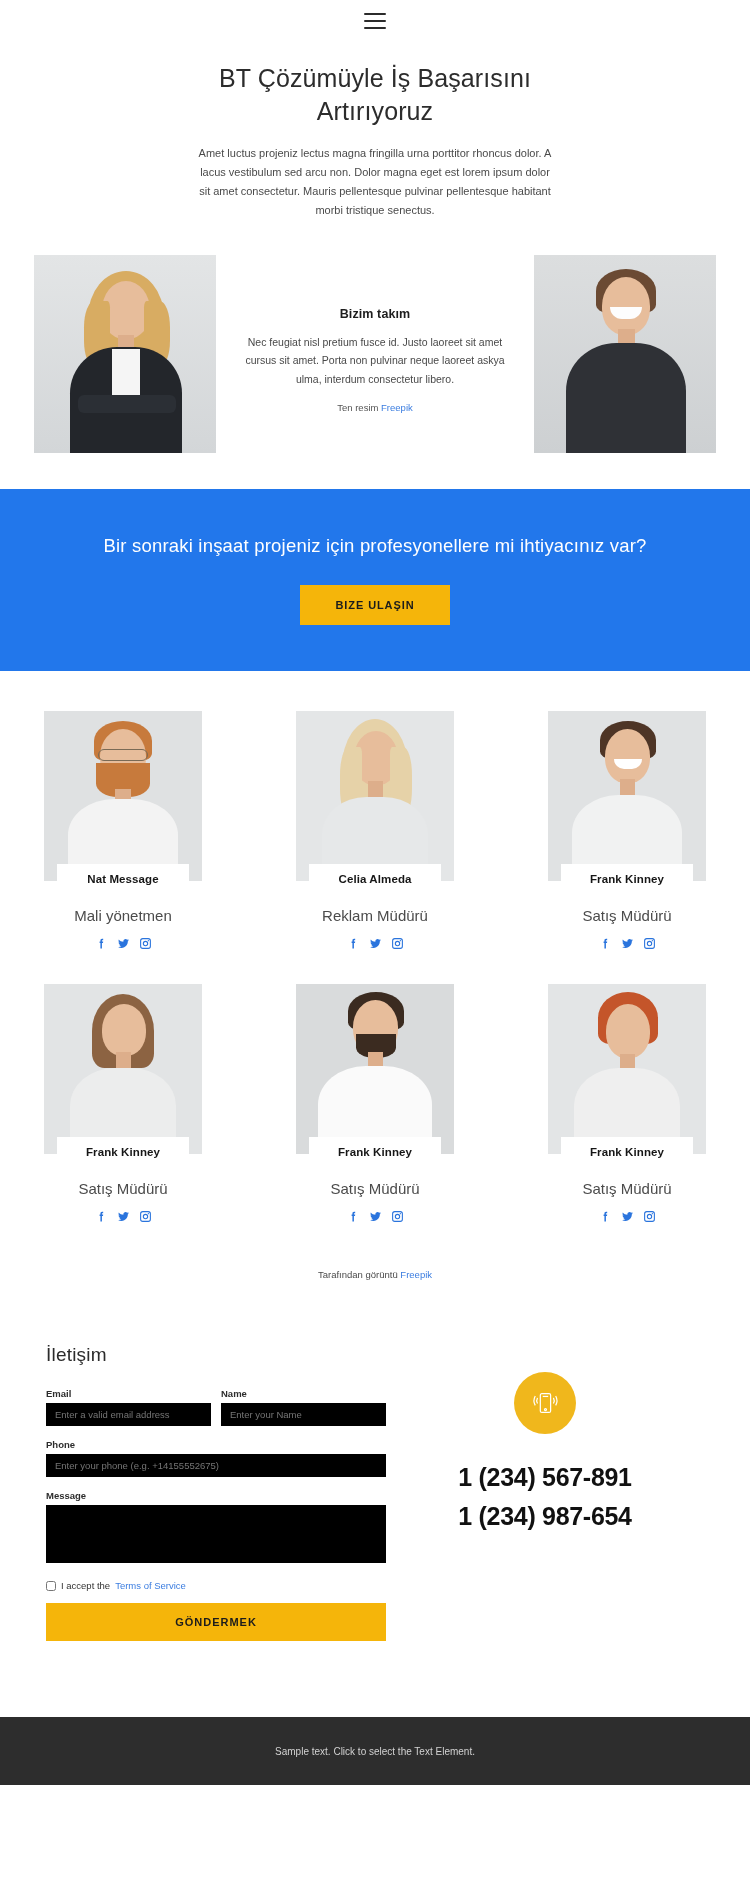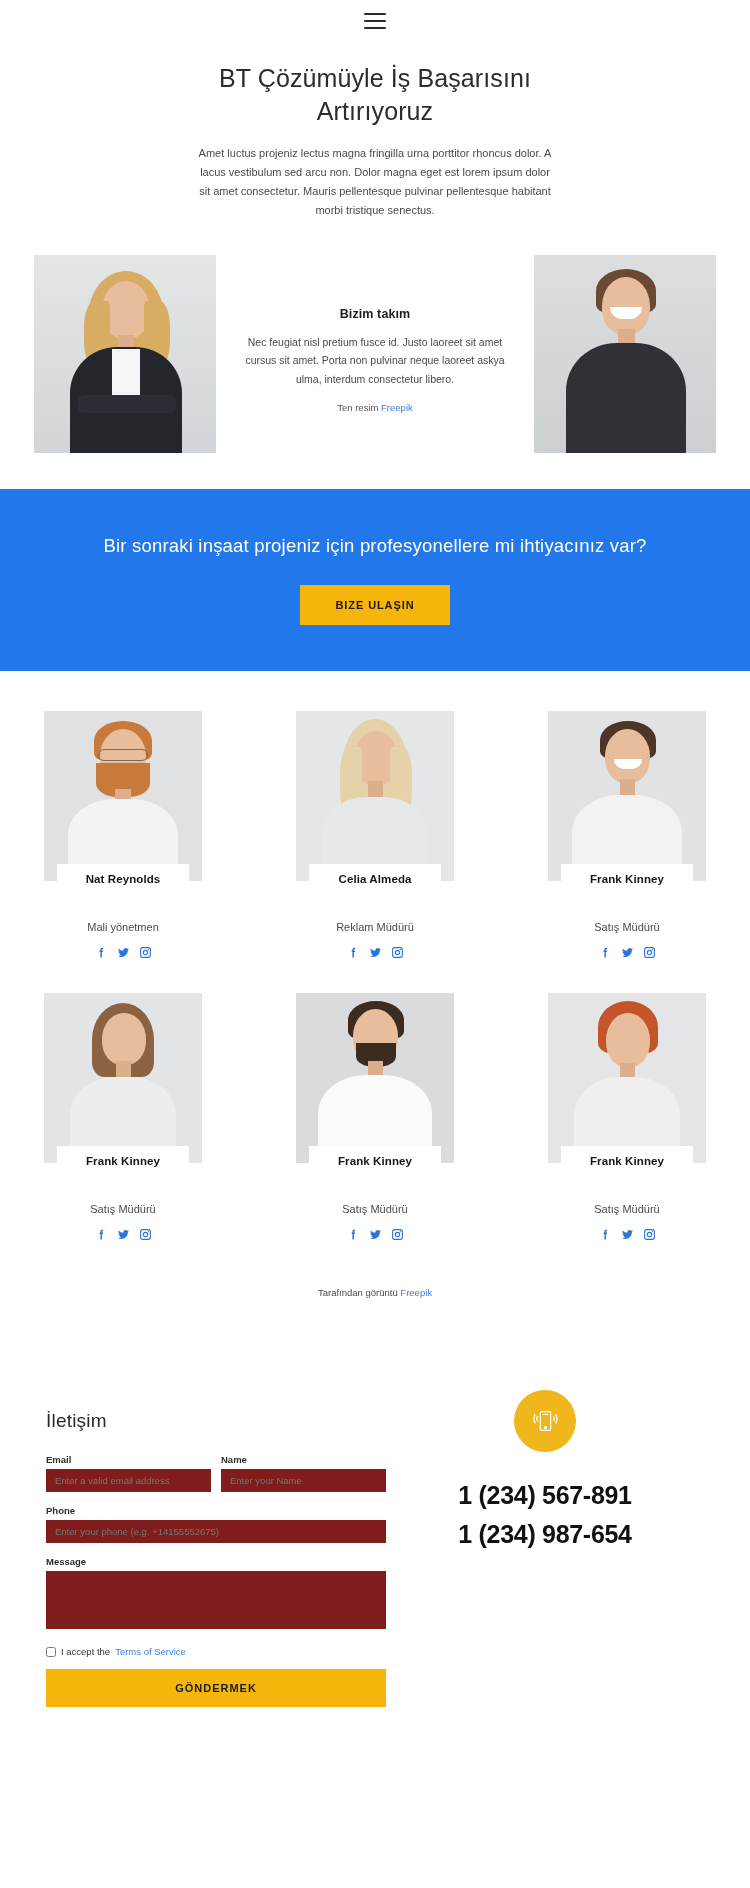--- a/index.html
+++ b/index.html
@@ -164,23 +164,23 @@
     padding: 9px 2px 8px;
   }
   .member .plate .nm {
     font-size: 11.5px;
     font-weight: 700;
     color: #161616;
     letter-spacing: .1px;
   }
   .member .role {
     text-align: center;
-    font-size: 11px;
+    font-size: 15px;
     color: #4b4b4b;
-    margin-top: 40px;
+    margin-top: 26px;
   }
   .socials {
     display: flex;
     justify-content: center;
     gap: 9px;
     margin-top: 13px;
   }
   .socials a {
     color: #2a74dd;
     display: inline-flex;
@@ -200,42 +200,42 @@
   }
   .team-credit a { color: #3b7de0; text-decoration: none; }
 
   
   .contact {
     display: flex;
     padding: 64px 46px 0;
     gap: 0;
     align-items: flex-start;
   }
-  .contact-left { width: 340px; margin-top: 48px; }
+  .contact-left { width: 340px; }
   .contact h2 {
     font-size: 19px;
     font-weight: 400;
     color: #2b2b2b;
     margin-bottom: 22px;
     letter-spacing: .2px;
   }
   .field-row { display: flex; gap: 10px; }
   .field { margin-bottom: 13px; }
   .field.half { flex: 1; }
   .field label {
     display: block;
     font-size: 9.5px;
     font-weight: 700;
     color: #2d2d2d;
     margin-bottom: 4px;
   }
   .field input[type=text],
   .field textarea {
     width: 100%;
-    background: #7f1d1d;
+    background: #000000;
     border: none;
     font-size: 9.5px;
     color: #8d8d8d;
     padding: 6px 9px;
     font-family: inherit;
     outline: none;
   }
   .field input[type=text] { height: 23px; }
   .field textarea { height: 58px; resize: none; }
 
@@ -369,21 +369,21 @@
           <div class="ph">
             <div class="bg" style="background:#dfe1e2;"></div>
             <div class="hair" style="left:50px;top:10px;width:58px;height:40px;background:#c77a3c;"></div>
             <div class="head" style="left:56px;top:18px;width:46px;height:54px;"></div>
             <div style="position:absolute;left:52px;top:52px;width:54px;height:34px;background:#c77a3c;border-radius:0 0 40% 40%;"></div>
             <div style="position:absolute;left:54px;top:38px;width:50px;height:12px;border:1.6px solid #7a6a55;border-radius:8px;"></div>
             <div class="neck" style="left:71px;top:78px;width:16px;height:14px;"></div>
             <div class="body" style="left:24px;top:88px;width:110px;height:86px;background:#f3f3f3;"></div>
           </div>
           <div class="plate">
-            <div class="nm">Nat Reynolds</div>
+            <div class="nm">Nat Message</div>
           </div>
         </div>
         <div class="role">Mali yönetmen</div>
         <div class="socials">
           <a href="#">
               <svg width="13" height="13" viewBox="0 0 24 24" fill="currentColor">
                 <path d="M15.1 8.4h-2.3V6.9c0-.7.4-.9.8-.9h1.5V3.1h-2C10.7 3.1 10 4.8 10 6.6v1.8H8.5V11H10v10h2.8V11h2l.3-2.6z"></path>
               </svg>
             </a>
           <a href="#">
@@ -635,14 +635,17 @@
           <path d="M8 10.5c-1 1.8-1 4.2 0 6M5.6 8.5c-1.7 3-1.7 7 0 10"></path>
           <path d="M25 10.5c1 1.8 1 4.2 0 6M27.4 8.5c1.7 3 1.7 7 0 10"></path>
         </svg>
       </div>
       <div class="phone-num">1 (234) 567-891</div>
       <div class="phone-num">1 (234) 987-654</div>
     </div>
 
   </div>
 
+  <div class="footer">
+    <p>Sample text. Click to select the Text Element.</p>
+  </div>
 
 </div>
 
 </body></html>

